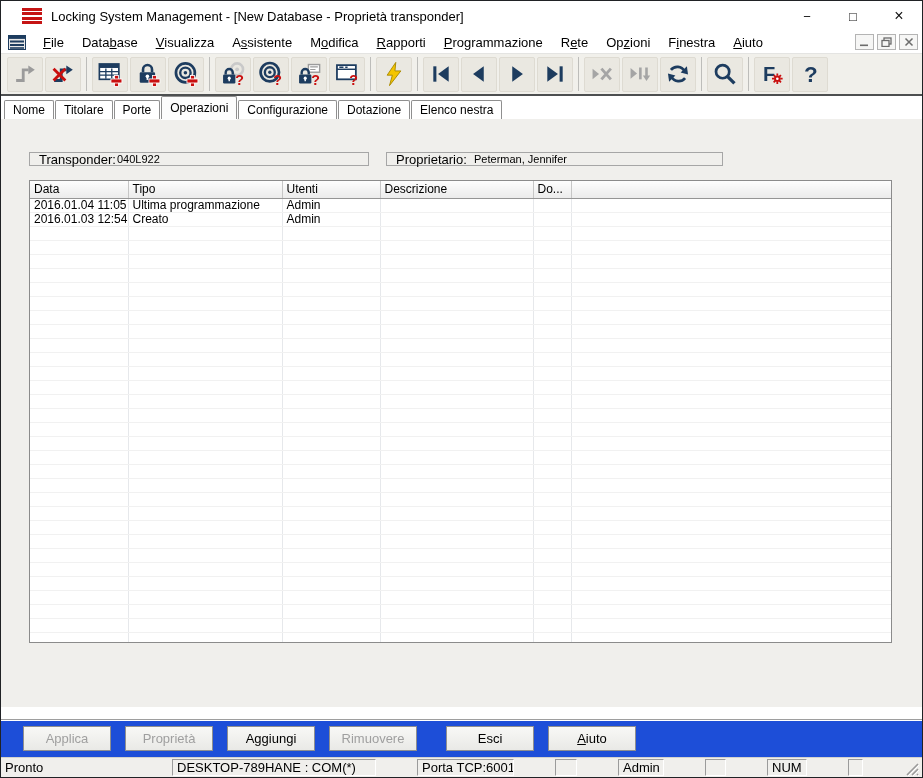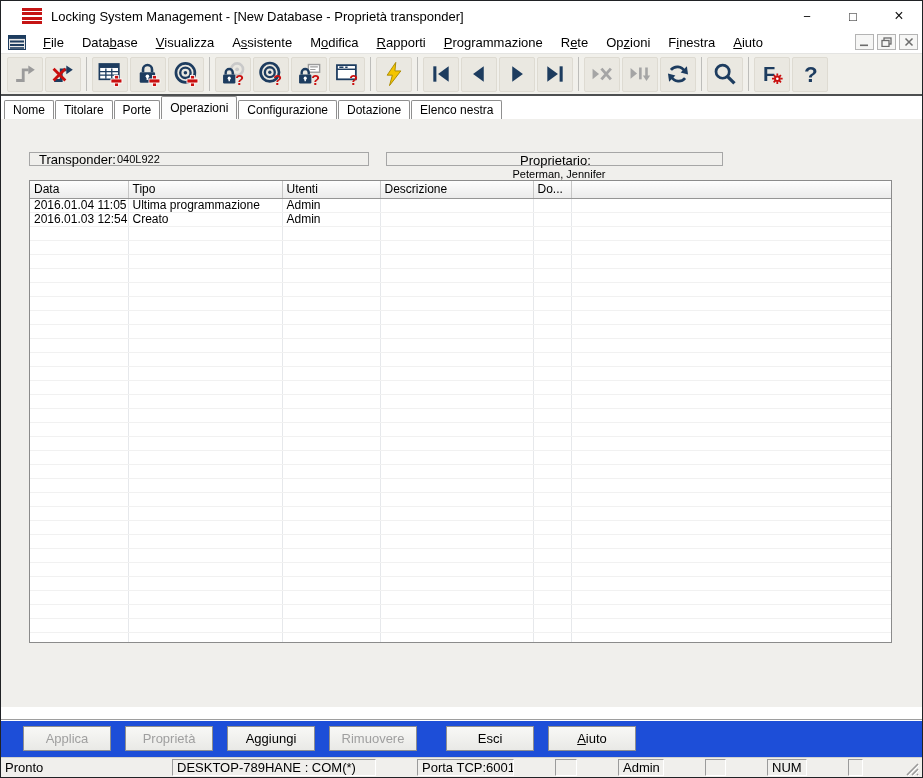--- a/index.html
+++ b/index.html
@@ -32,21 +32,21 @@
   
   .tabstrip{ height:23px; background:#fff; display:flex; align-items:flex-end; padding-left:3px; flex:0 0 auto;border-radius:7px; }
   .tab{ height:19px; border:1px solid #8f8f8f; border-bottom:none; border-radius:2px 2px 0 0; background:#fff;
         font-size:12px; display:flex; align-items:center; padding:0 8px; margin-right:1px; white-space:nowrap; position:relative; }
   .tab.active{ height:23px; z-index:2; background:#fcfcfc; box-shadow:0 1px 0 #fcfcfc; }
   
   .page{ flex:1 1 auto; background:#f0efec; padding:33px 28px 0 28px; overflow:hidden; }
   .field-row{ display:flex; }
   .groupbox{ height:14px; border:1px solid #a6a6a6; display:flex; align-items:center; padding-left:9px; background:#f0efec; }
   .gb-transponder{ width:340px; margin-right:17px; }
-  .gb-owner{ width:337px;flex-direction:column; }
+  .gb-owner{ width:337px; }
   .gb-label{ font-size:13px; color:#000; width:78px; flex:0 0 auto; }
   .gb-value{ font-size:11px; color:#000; white-space:nowrap; }
   .grid{ margin-top:14px; width:863px; height:463px; border:1px solid #8b8b8b; background:#fff; overflow:hidden; }
   table{ border-collapse:collapse; table-layout:fixed; width:100%; }
   thead th{ height:17px; background:linear-gradient(#fdfdfd,#ebebeb); border-right:1px solid #c6c6c6; border-bottom:1px solid #959595;
             font-weight:normal; font-size:12px; text-align:left; padding:0 4px; white-space:nowrap; overflow:hidden; }
   thead th:last-child{ border-right:none; }
   tbody td{ height:14px; font-size:12px; line-height:13px; padding:0 4px; border-right:1px solid #e6e8eb; border-bottom:1px solid #f1f1f1;
             white-space:nowrap; overflow:hidden; color:#000; }
   tbody td:last-child{ border-right:none; }

